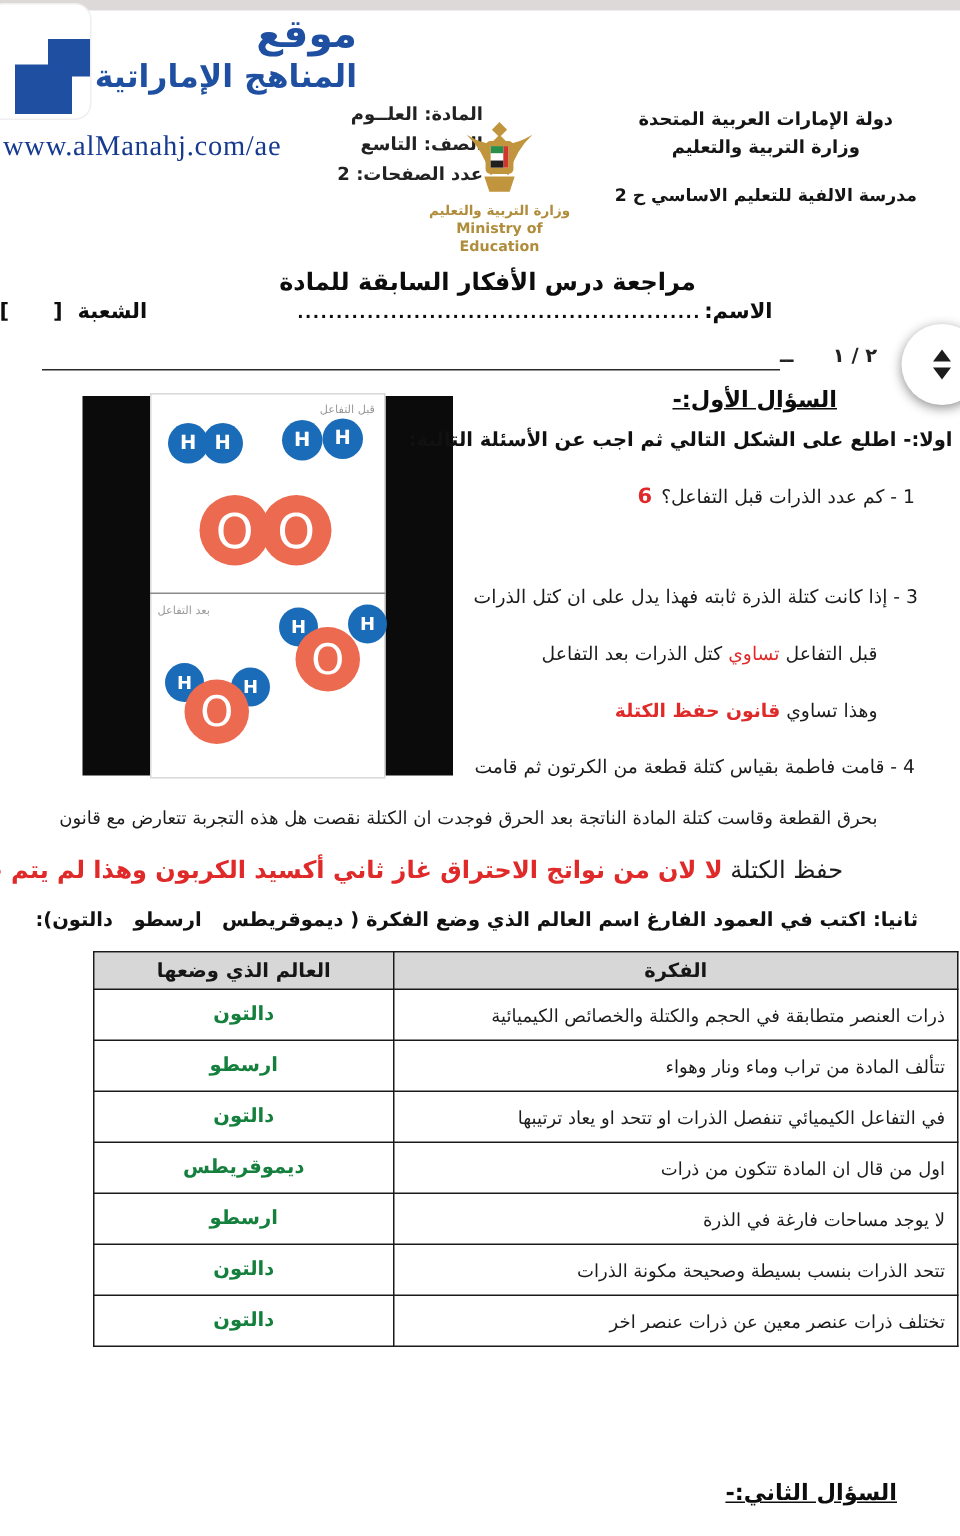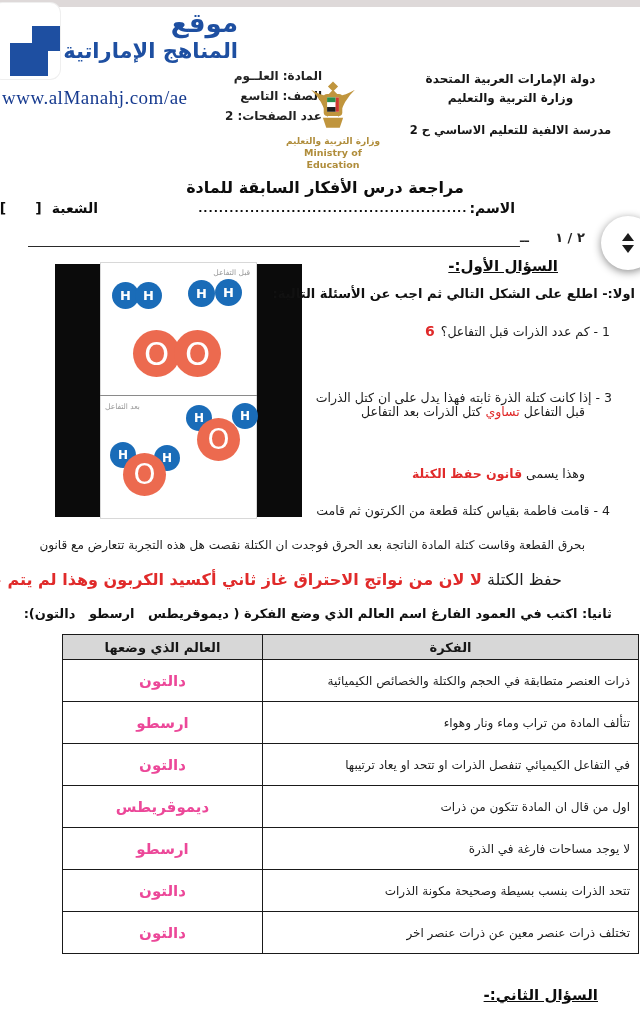--- a/index.html
+++ b/index.html
@@ -55,38 +55,38 @@
   .atom.o { width:47px; height:47px; background:#ec6a4f; font-size:32px; font-weight:normal; }
   .atom.o.small { width:43px; height:43px; font-size:28px; }
   .atom.h.small { width:26px; height:26px; font-size:12px; }
 
   
   .q-line { position:absolute; direction:rtl; color:#1c1c1c; font-size:12.5px; white-space:nowrap; }
   .q-intro { top:286px; right:5px; font-weight:bold; font-size:13px; color:#111; }
   .q-i1 { top:323px; right:30px; }
   .q-i2 { top:356px; right:30px; }
   .q-i3a { top:390px; right:28px; }
-  .q-i3b { top:404px; right:55px; }
+  .q-i3b { top:428px; right:55px; }
   .q-i3c { top:466px; right:55px; }
   .q-i4a { top:503px; right:30px; }
   .q-i4b { top:538px; right:55px; font-size:12px; }
   .q-i4c { top:570px; right:78px; font-size:16px; }
   .red { color:#e02a2a; }
   .answer { color:#e02a2a; font-weight:bold; font-size:14px; margin-right:6px; }
   .red-bold { color:#e02a2a; font-weight:bold; }
   .q2-intro { position:absolute; top:606px; right:28px; direction:rtl; font-size:13px; font-weight:bold; color:#111; white-space:nowrap; }
 
   
   .ideas-table { position:absolute; top:634px; left:62px; width:576px; border-collapse:collapse; direction:rtl; table-layout:fixed; }
   .ideas-table th, .ideas-table td { border:1.2px solid #1a1a1a; }
   .ideas-table th { background:#d7d7d7; font-size:13px; font-weight:bold; color:#161616; height:25px; text-align:center; }
   .col-idea { width:376px; }
   .col-sci { width:200px; }
-  td.idea { font-size:12px; text-align:right; padding:0 8px; height:42px; color:#1c1c1c; }
-  td.sci { text-align:center; color:#ec4899; font-weight:bold; font-size:15px; }
+  td.idea { font-size:12px; text-align:right; padding:0 8px; height:34px; color:#1c1c1c; }
+  td.sci { text-align:center; color:#15803d; font-weight:bold; font-size:13px; }
 </style>
 </head>
 <body>
 
 <div class="page">
   <div class="top-strip"></div>
 
   <div class="logo-card"></div>
   <div class="logo-sq1"></div>
   <div class="logo-sq2"></div>
@@ -173,21 +173,21 @@
 
   <div class="q-line q-intro">اولا:- اطلع على الشكل التالي ثم اجب عن الأسئلة التالية:</div>
   <div class="q-line q-i1">
     <span>1 - كم عدد الذرات قبل التفاعل؟</span><span class="answer">6</span>
   </div>
   <div class="q-line q-i3a">3 - إذا كانت كتلة الذرة ثابته فهذا يدل على ان كتل الذرات</div>
   <div class="q-line q-i3b">
     <span>قبل التفاعل </span><span class="red">تساوي</span><span> كتل الذرات بعد التفاعل</span>
   </div>
   <div class="q-line q-i3c">
-    <span>وهذا يسمى </span><span class="red-bold">قانون حفظ الكتلة</span>
+    <span>وهذا تساوي </span><span class="red-bold">قانون حفظ الكتلة</span>
   </div>
   <div class="q-line q-i4a">4 - قامت فاطمة بقياس كتلة قطعة من الكرتون ثم قامت</div>
   <div class="q-line q-i4b">بحرق القطعة وقاست كتلة المادة الناتجة بعد الحرق فوجدت ان الكتلة نقصت هل هذه التجربة تتعارض مع قانون</div>
   <div class="q-line q-i4c">
     <span>حفظ الكتلة </span><span class="red-bold">لا لان من نواتج الاحتراق غاز ثاني أكسيد الكربون وهذا لم يتم حسابه في قياس الكتلة</span>
   </div>
 
   <div class="q2-intro">ثانيا: اكتب في العمود الفارغ اسم العالم الذي وضع الفكرة ( ديموقريطس&nbsp;&nbsp;&nbsp;ارسطو&nbsp;&nbsp;&nbsp;دالتون):</div>
 
   <table class="ideas-table">

